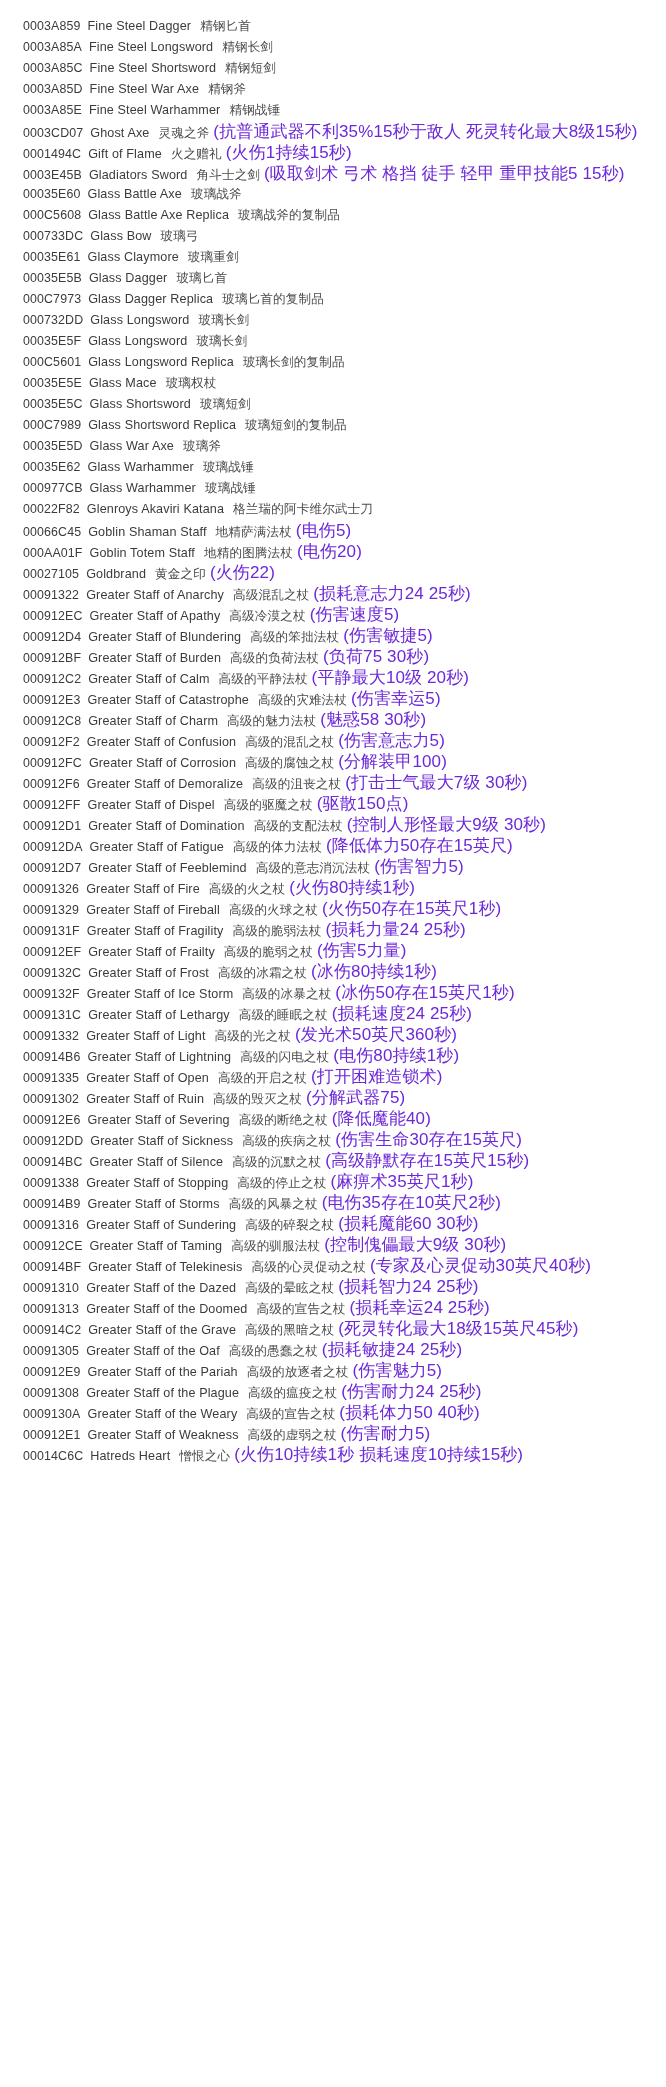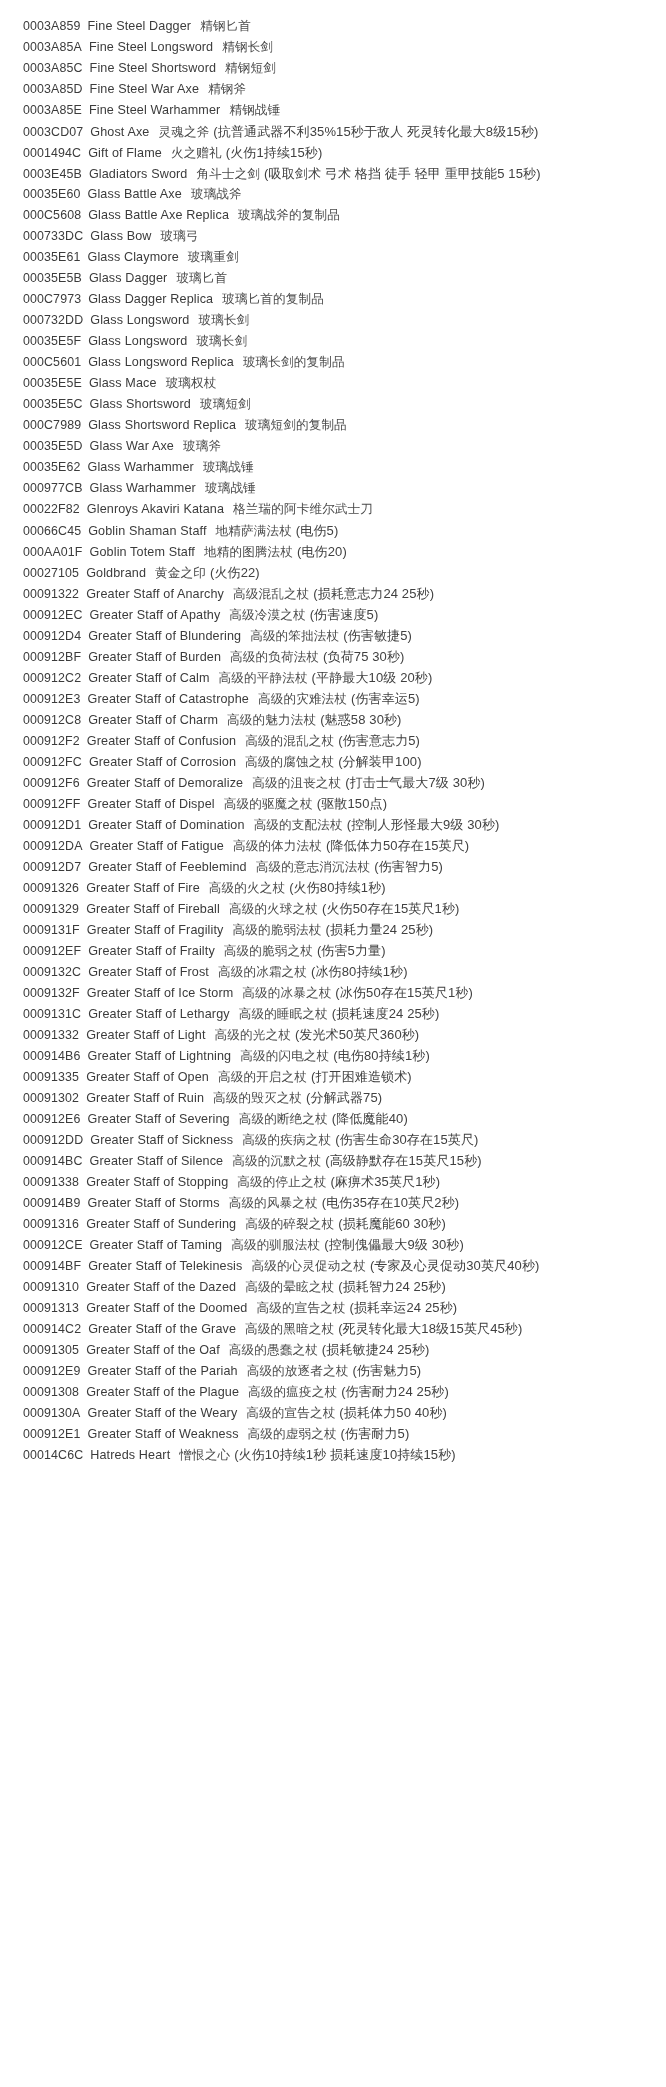--- a/index.html
+++ b/index.html
@@ -36,22 +36,22 @@
     color: #3b3b3b;
     font-size: 12.6px;
     margin-left: 7px;
   }
   .item-zh {
     color: #4a4a4a;
     font-size: 12.6px;
     margin-left: 9px;
   }
   .item-effect {
-    color: #404040;
-    font-size: 13px;
+    color: #6d28d9;
+    font-size: 17px;
     margin-left: 4px;
   }
   .item-effect:empty { display: none; }
   .item-zh:empty { display: none; }
 </style>
 </head>
 <body>
 
 <ul id="item-list">
     <li class="item-row"><span class="item-id">0003A859</span><span class="item-en">Fine Steel Dagger</span><span class="item-zh">精钢匕首</span></li>

